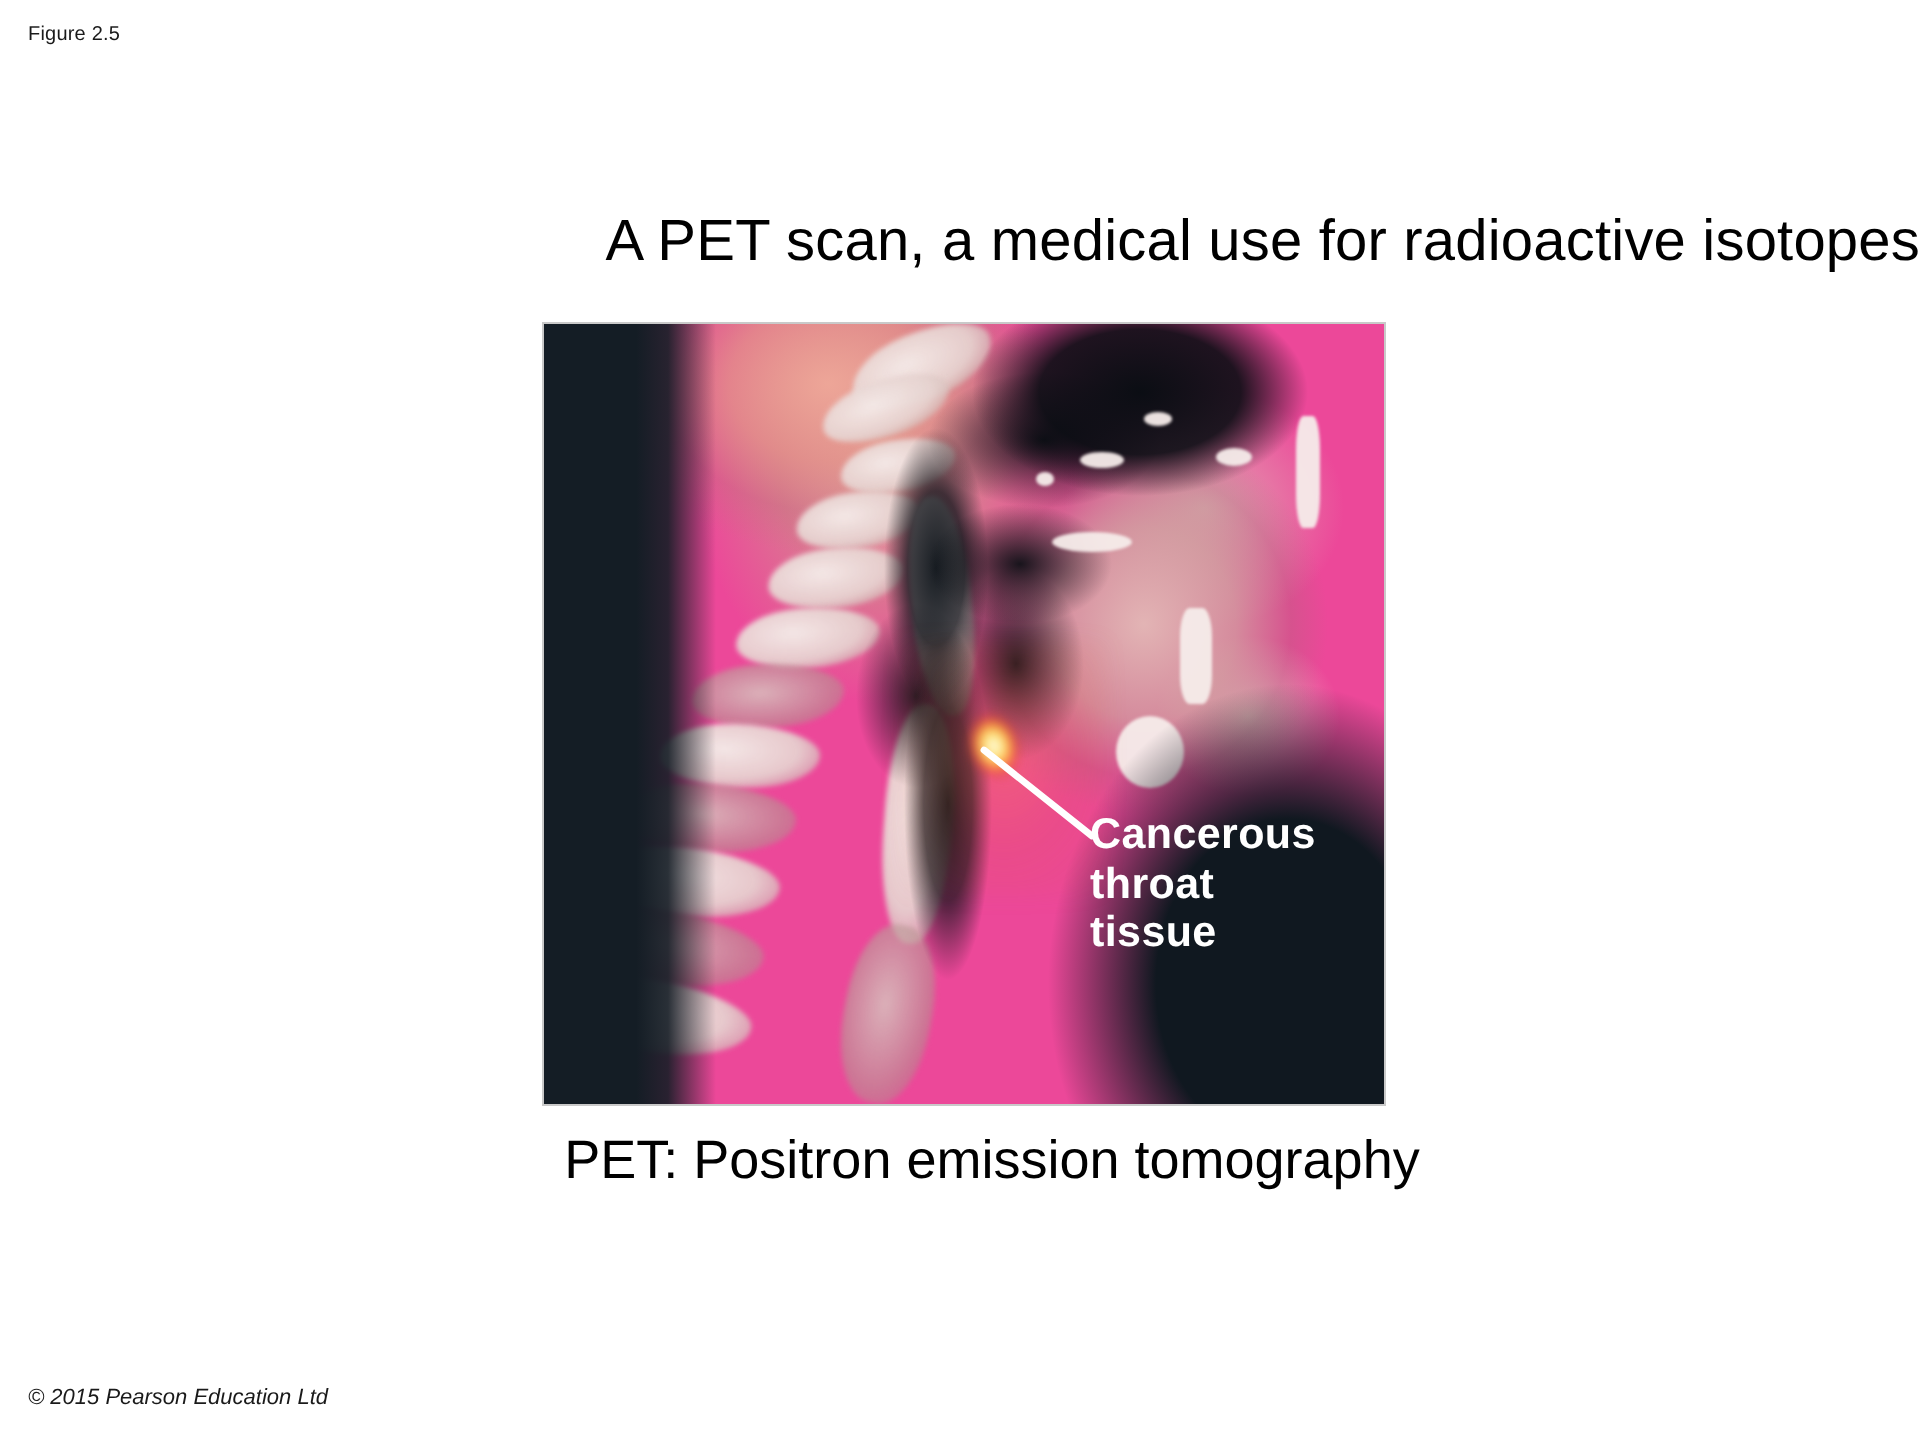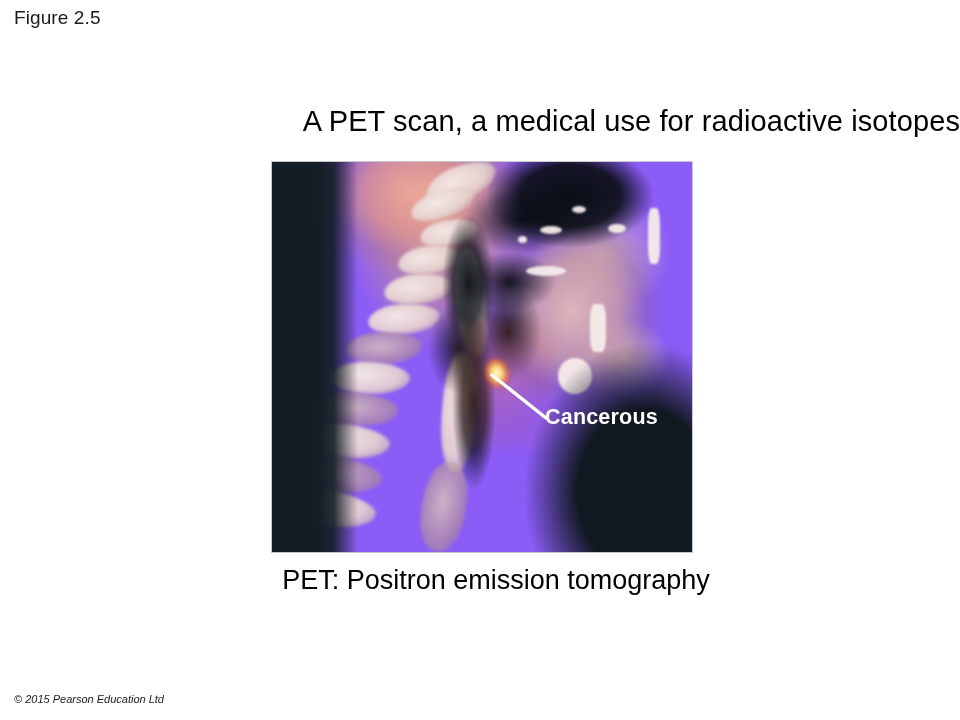--- a/index.html
+++ b/index.html
@@ -15,21 +15,21 @@
     overflow: hidden;
     font-family: "Liberation Sans", sans-serif;
     color: #000000;
   }
 
   
   #figure-number {
     position: absolute;
     left: 14px;
     top: 8px;
-    font-size: 19px;
+    font-size: 10px;
     line-height: 20px;
     color: #1a1a1a;
     letter-spacing: 0.1px;
     white-space: nowrap;
   }
 
   
   #slide-title {
     position: absolute;
     left: 0;
@@ -48,21 +48,21 @@
     position: absolute;
     left: 272px;
     top: 162px;
     width: 420px;
     height: 390px;
   }
   #pet-scan-image {
     position: absolute;
     inset: 0;
     overflow: hidden;
-    background: #8b5cf6;
+    background: #ec4899;
     box-shadow: 0 0 0 1px #c9c9c9;
   }
 
   
   .layer {
     position: absolute;
     inset: 0;
   }
 
   
@@ -282,20 +282,22 @@
 
     <div id="hotspot-glow"></div>
     <div id="hotspot"></div>
 
     <svg id="leader-line" viewBox="0 0 420 390">
       <line x1="220" y1="213" x2="274" y2="256" stroke="#ffffff" stroke-width="3.4" stroke-linecap="round"></line>
     </svg>
 
     <div id="annotation-label">
       <div>Cancerous</div>
+      <div>throat</div>
+      <div>tissue</div>
     </div>
 
   </div>
 </div>
 
 <div id="figure-caption">PET: Positron emission tomography</div>
 
 <div id="copyright">© 2015 Pearson Education Ltd</div>
 
 </body></html>

